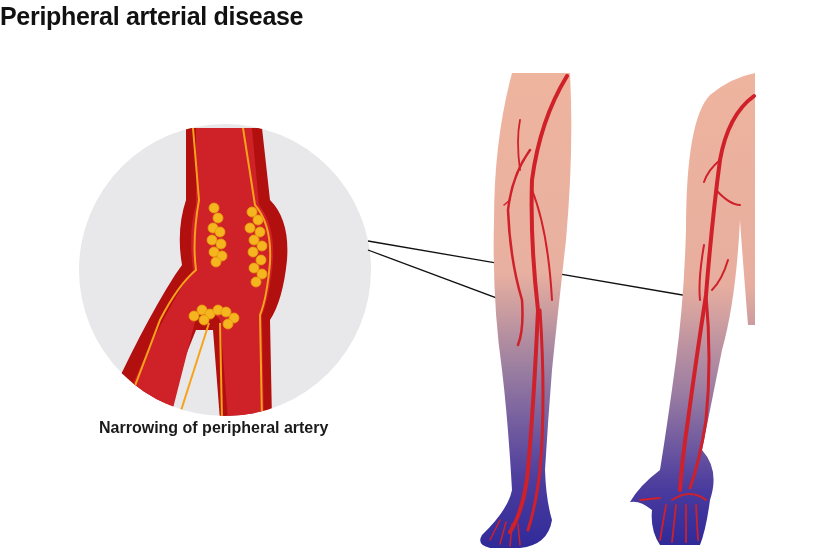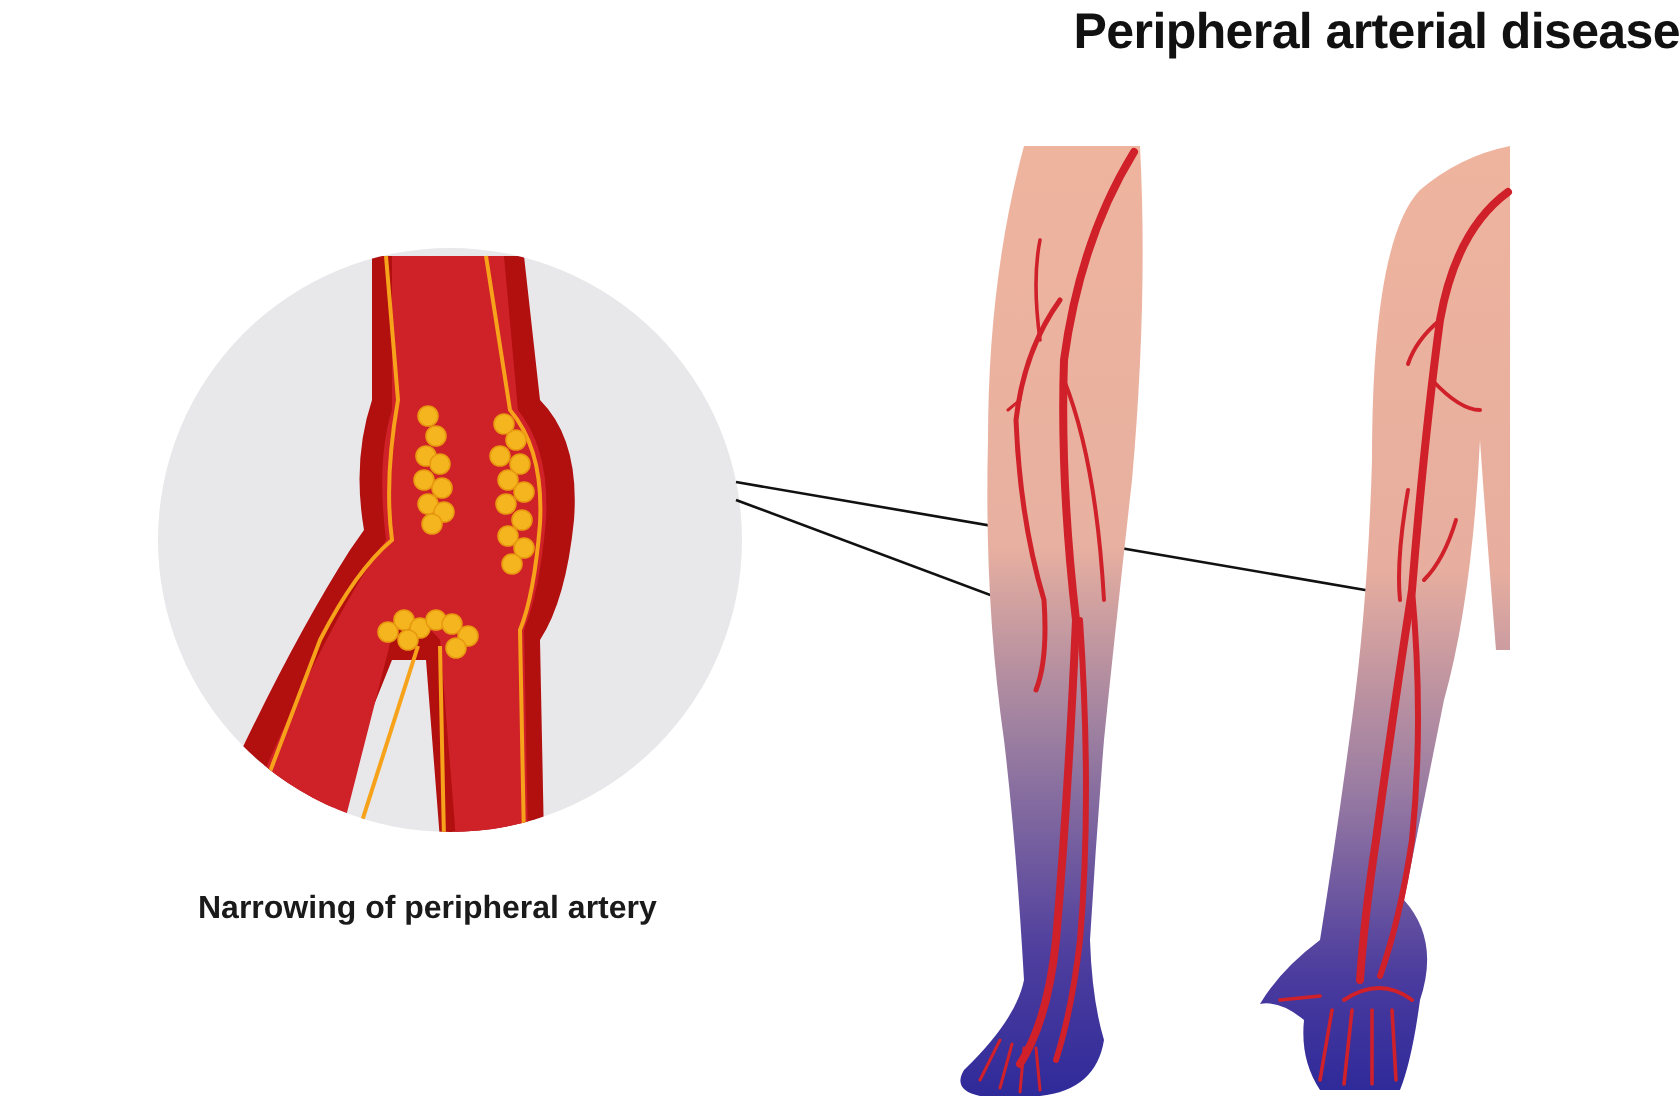--- a/index.html
+++ b/index.html
@@ -1,18 +1,18 @@
 <!DOCTYPE html>
 <html><head>
 <meta charset="utf-8">
 <style>
   html, body { margin:0; padding:0; background:#ffffff; }
   body { width:840px; height:560px; position:relative; overflow:hidden; font-family:"Liberation Sans", sans-serif; }
-  .title { position:absolute; left:0; top:2px; width:840px; text-align:right; font-weight:bold; font-size:25px; color:#111; letter-spacing:-0.3px; }
-  .caption { position:absolute; left:99px; top:446px; font-size:16px; font-weight:bold; color:#1a1a1a; }
+  .title { position:absolute; left:0; top:2px; width:840px; text-align:left; font-weight:bold; font-size:25px; color:#111; letter-spacing:-0.3px; }
+  .caption { position:absolute; left:99px; top:419px; font-size:16px; font-weight:bold; color:#1a1a1a; }
   svg.art { position:absolute; left:0; top:0; }
 </style>
 </head>
 <body>
 
 <div class="title">Peripheral arterial disease</div>
 
 <svg class="art" width="840" height="560" viewBox="0 0 840 560">
   <defs>
     <linearGradient id="skinLeg" x1="0" y1="0" x2="0" y2="1">

